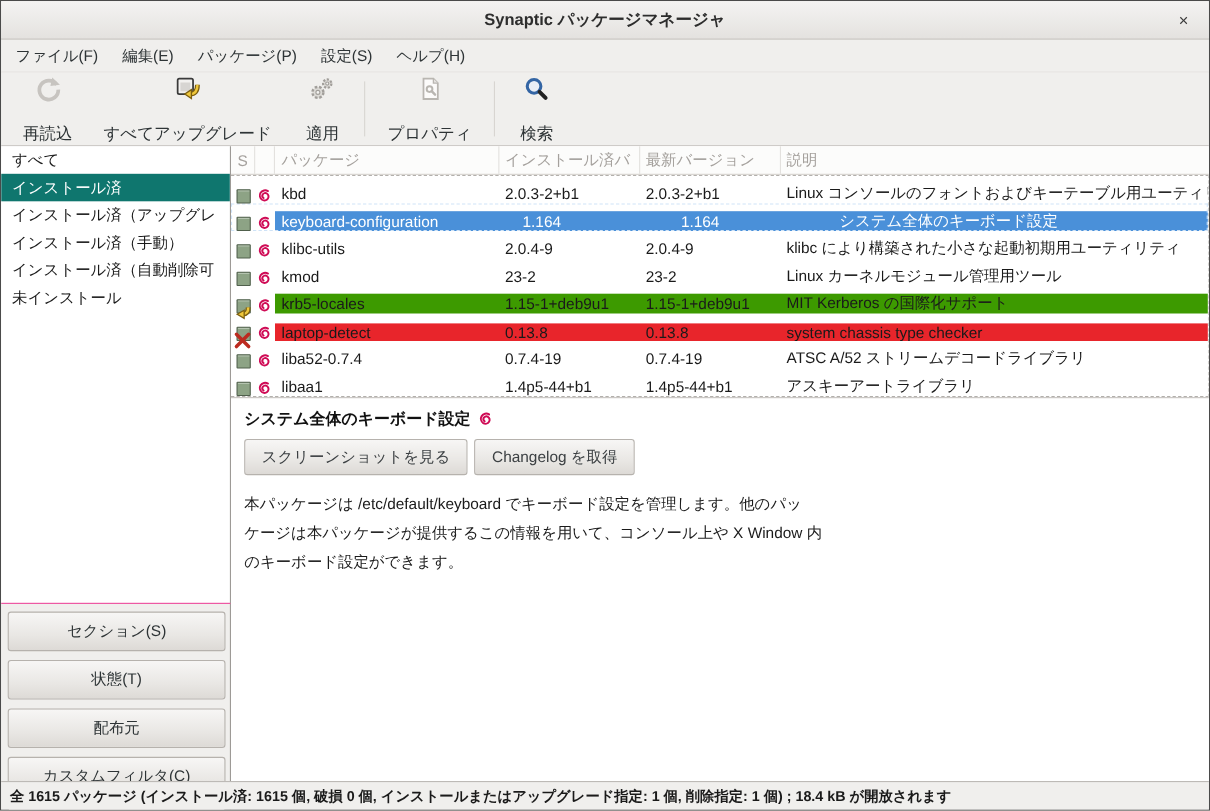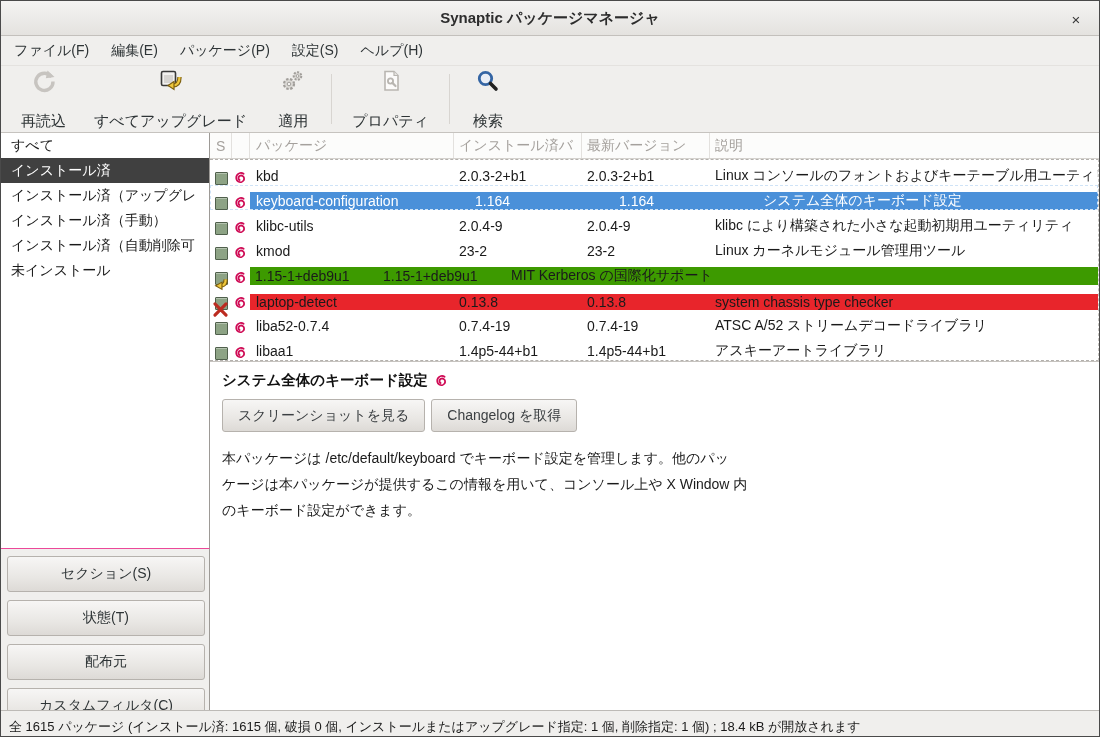--- a/index.html
+++ b/index.html
@@ -21,21 +21,21 @@
   .tool-btn{display:flex;flex-direction:column;align-items:center;justify-content:center;gap:18px;padding:4px 14px;min-width:64px;}
   .tool-btn .ticon{width:26px;height:26px;display:block;}
   .tool-btn .tlabel{font-size:15px;color:#2e3436;white-space:nowrap;}
   .tool-sep{width:1px;height:50px;background:#d8d5d1;margin:0 6px;flex:none;}
 
   
   .main{flex:1;display:flex;min-height:0;}
   .sidebar{width:209px;flex:none;display:flex;flex-direction:column;background:#f0efed;}
   .filter-list{height:416px;flex:none;background:#ffffff;border-bottom:1px solid #ec4899;border-right:1px solid #9d9a96;overflow:hidden;font-family:Liberation Mono, monospace;}
   .filter-item{height:25px;display:flex;align-items:center;padding:0 10px;font-size:14px;color:#1a1a1a;white-space:nowrap;overflow:hidden;}
-  .filter-item.selected{background:#404040;color:#ffffff;}
+  .filter-item.selected{background:#0f766e;color:#ffffff;}
   .side-buttons{flex:1;display:flex;flex-direction:column;gap:8px;padding:7px 4px 4px 6px;border-right:1px solid #9d9a96;}
   .gtk-btn{height:36px;flex:none;background:linear-gradient(#f7f6f5,#e9e7e4 60%,#dddad6);border:1px solid #b6b2ad;border-radius:3px;font-size:14px;color:#2e3436;font-family:inherit;}
 
   
   .content{flex:1;display:flex;flex-direction:column;min-width:0;background:#ffffff;}
   .pkg-table{flex:none;}
   .thead{height:26px;display:flex;background:#fcfcfb;border-bottom:1px solid #d5d2ce;}
   .th{display:flex;align-items:center;font-size:14px;color:#a5a19d;border-right:1px solid #e3e1de;white-space:nowrap;overflow:hidden;padding-left:6px;}
   .th.c-s{width:22px;flex:none;}
   .th.c-sw{width:18px;flex:none;padding-left:0;}
@@ -68,21 +68,21 @@
 
   
   .details{flex:1;background:#ffffff;border-top:1px solid #c6c3bf;padding:9px 12px;overflow:hidden;}
   .detail-title-row{display:flex;align-items:center;gap:7px;}
   .detail-title{font-weight:bold;font-size:14.5px;color:#111;}
   .detail-buttons{display:flex;gap:6px;margin-top:9px;}
   .detail-btn{height:33px;padding:0 15px;background:linear-gradient(#f7f6f5,#e9e7e4 60%,#dddad6);border:1px solid #b6b2ad;border-radius:3px;font-size:14px;color:#3c4043;font-family:inherit;}
   .detail-desc{margin-top:13px;font-size:14px;color:#1a1a1a;line-height:26px;}
 
   
-  .statusbar{height:26px;flex:none;background:#f0efed;border-top:1px solid #bdbab6;display:flex;align-items:flex-end;padding:0 8px;font-size:13px;color:#1a1a1a;white-space:nowrap;overflow:hidden;}
+  .statusbar{height:26px;flex:none;background:#f0efed;border-top:1px solid #bdbab6;display:flex;align-items:center;padding:0 8px;font-size:13px;color:#1a1a1a;white-space:nowrap;overflow:hidden;font-weight:bold;}
 </style>
 </head>
 <body>
 
 <div class="window">
 
   <div class="titlebar">
     <span class="title">Synaptic パッケージマネージャ</span>
     <span class="close-btn">×</span>
   </div>
@@ -252,20 +252,21 @@
                 <path class="ua-in" d="M12 3 Q12.3 8.3 7.6 8.3"></path>
                 <path class="ua-head" d="M8.8 5.4 L3.2 8.6 L8.8 11.8 Z"></path>
               </svg>
             </span>
             <span class="cell-sw">
                 <svg class="swirl" viewBox="0 0 14 14">
                   <path d="M9.6 2.7C7.3 1.3 4.3 2 2.9 4.3 1.6 6.4 2.2 9.2 4.3 10.6 6.1 11.7 8.5 11.2 9.6 9.4 10.6 7.9 10.1 5.8 8.6 4.9 7.3 4.1 5.6 4.5 4.8 5.8 4.2 6.9 4.5 8.3 5.6 9"></path>
                 </svg>
               </span>
             <span class="band">
+              <span class="bc c-name">krb5-locales</span>
               <span class="bc c-inst">1.15-1+deb9u1</span>
               <span class="bc c-lat">1.15-1+deb9u1</span>
               <span class="bc c-desc">MIT Kerberos の国際化サポート</span>
             </span>
           </div>
 
           <div class="trow rem">
             <span class="cell-s">
               <span class="chk"></span>
               <svg class="ovl" viewBox="0 0 15 15">

